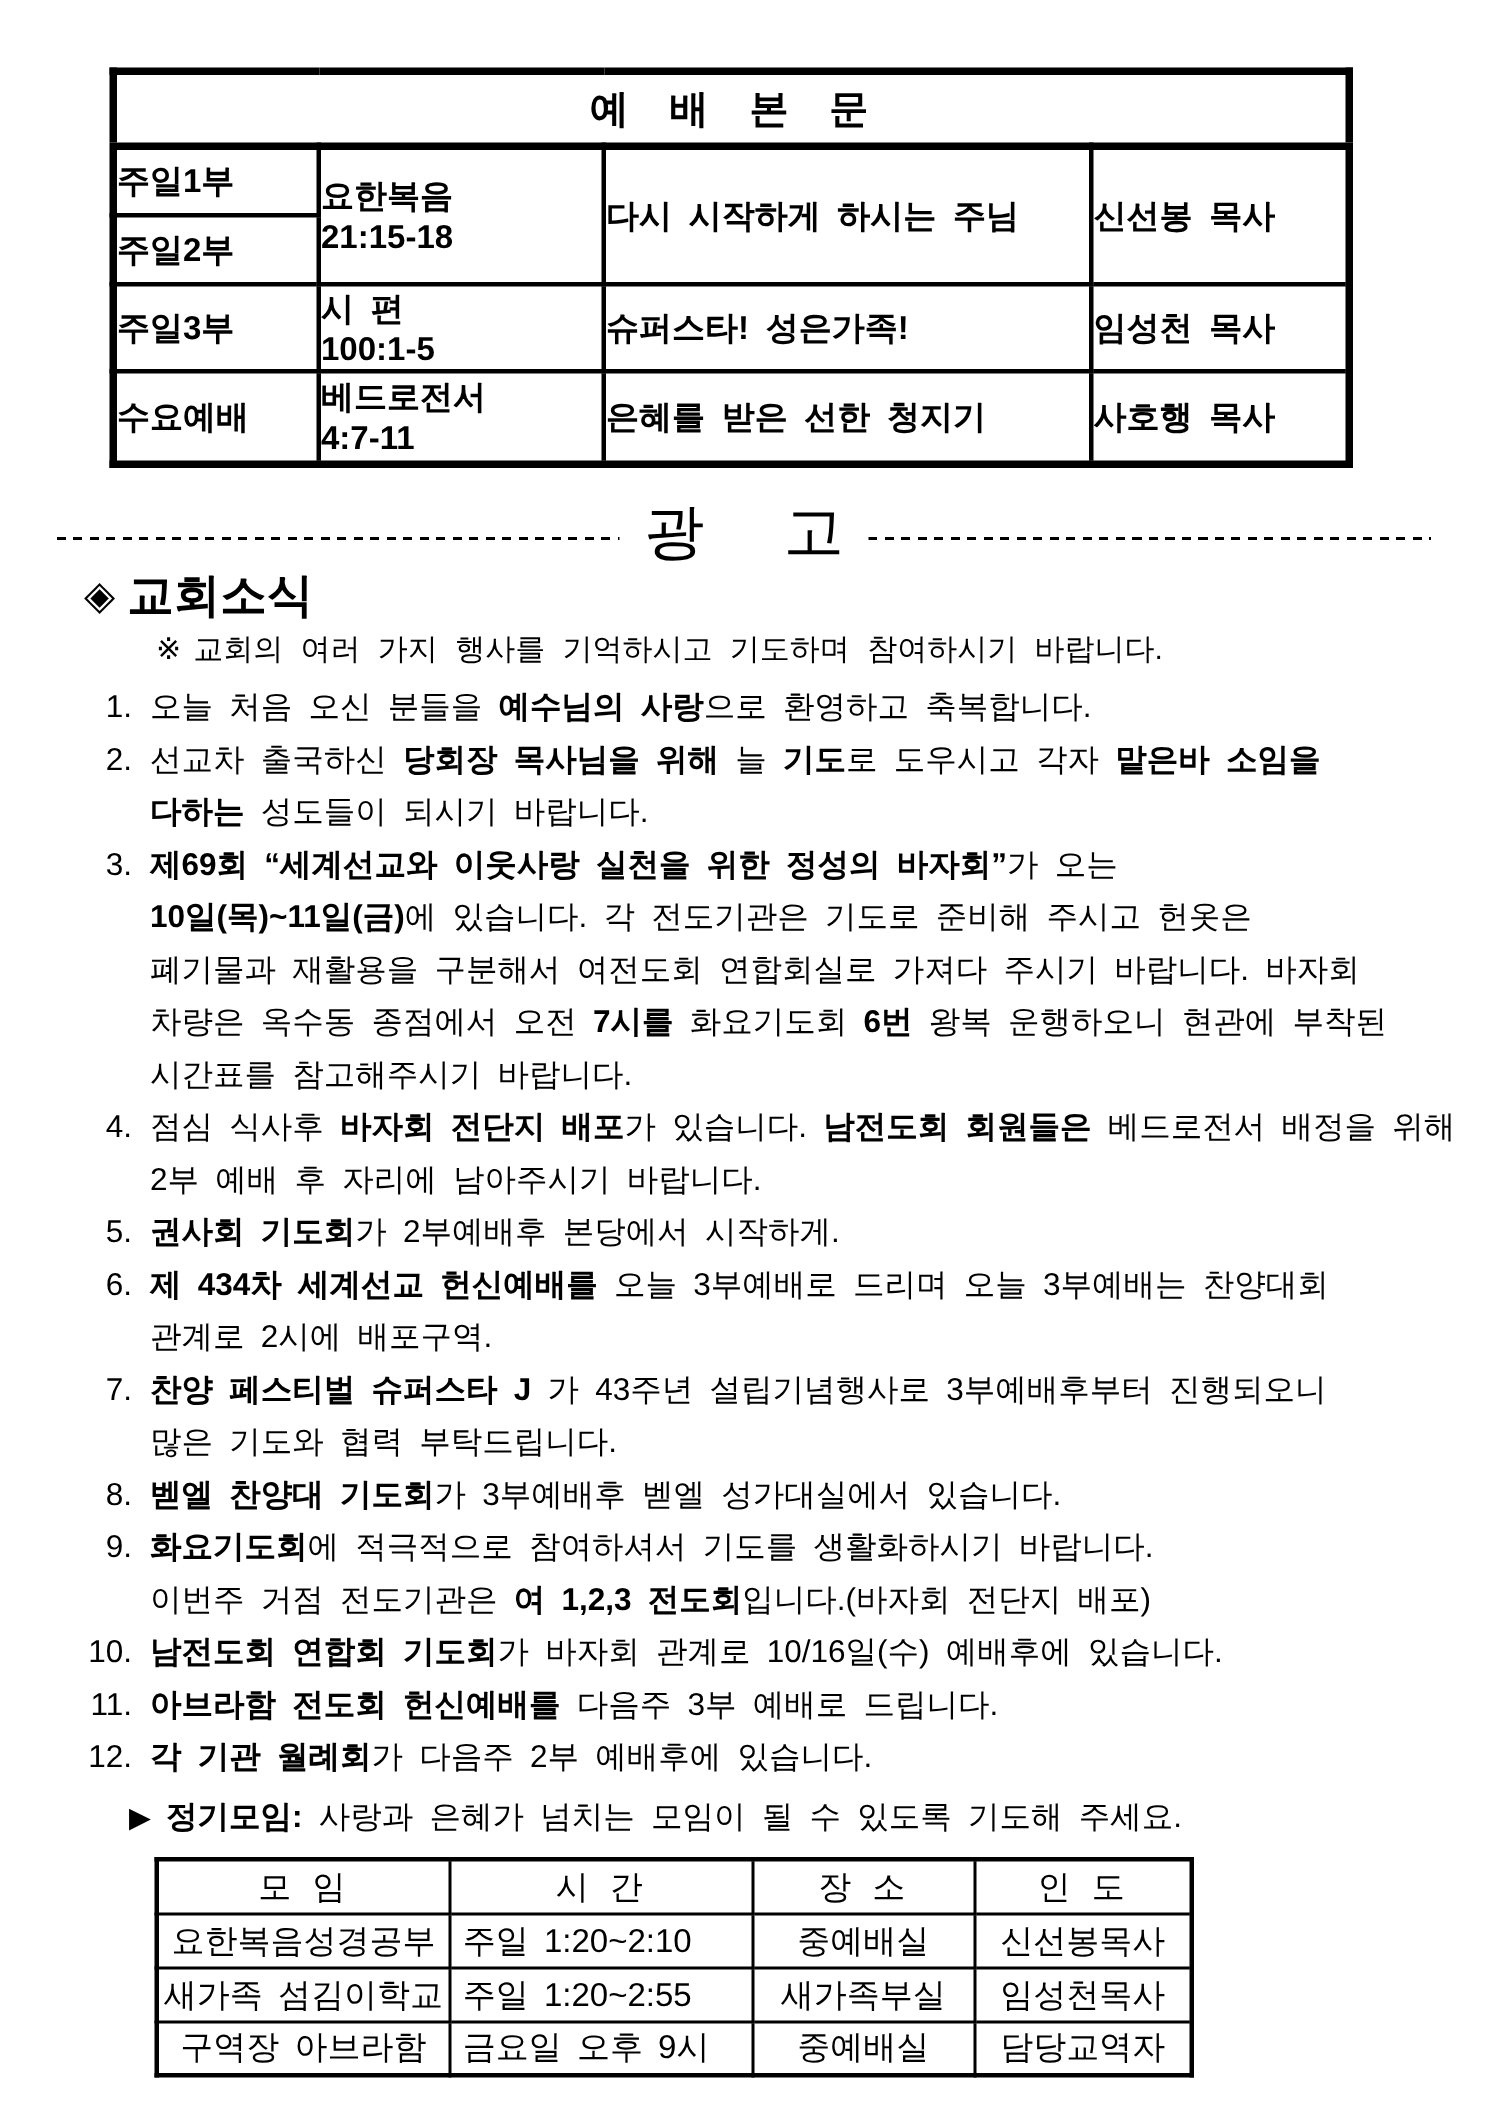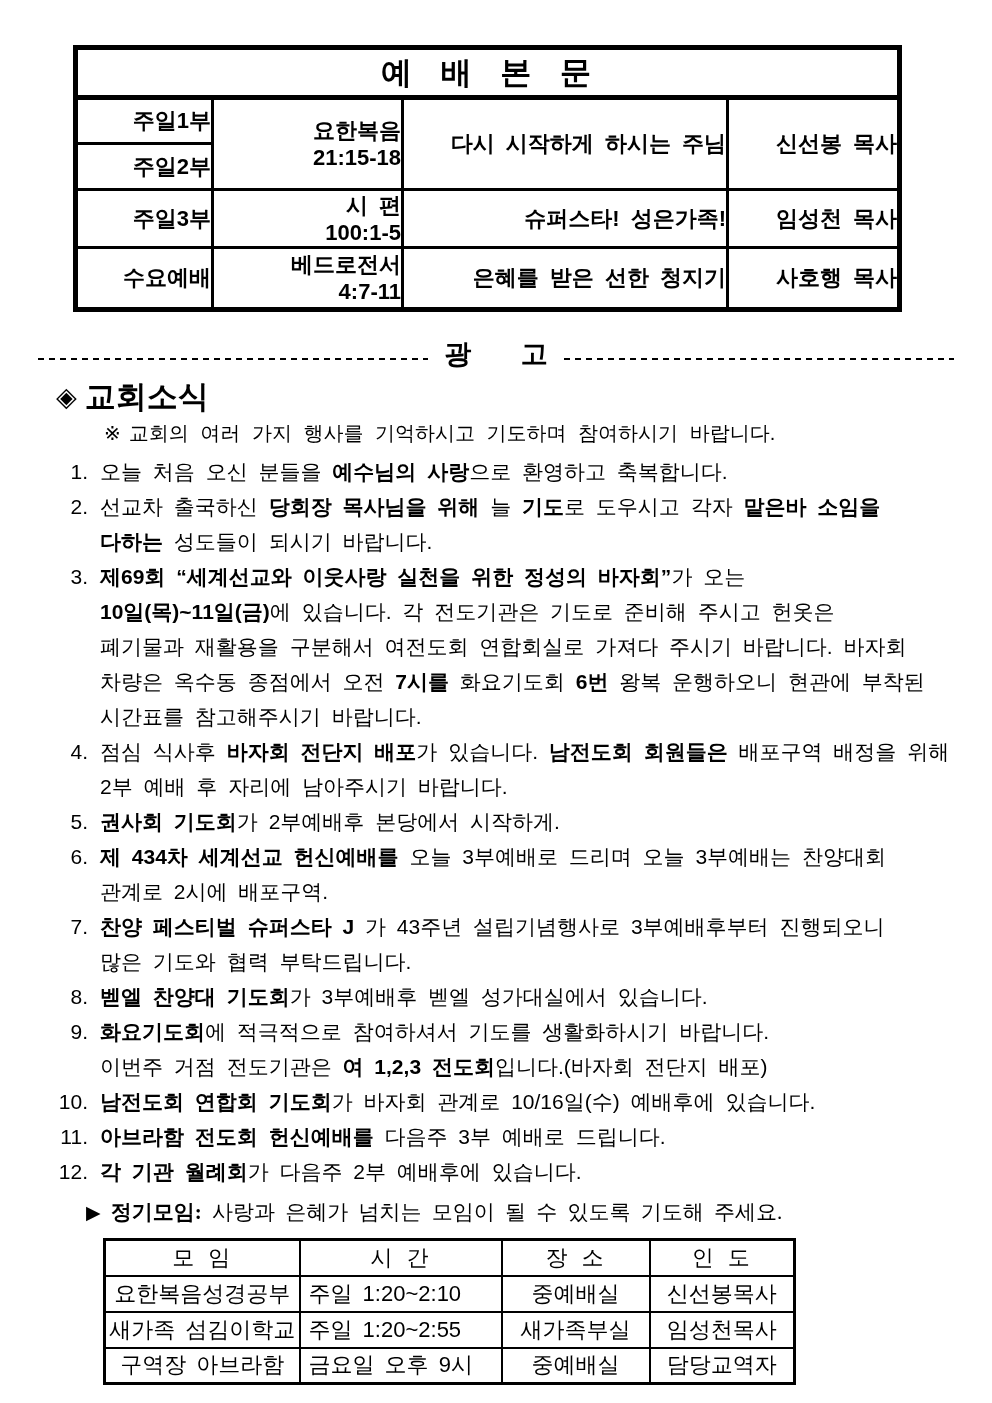--- a/index.html
+++ b/index.html
@@ -18,28 +18,28 @@
   table.worship {
     border-collapse: collapse;
     table-layout: fixed;
     width: 824px;
     margin: 45px 0 0 73px;
     border: 5px solid #000;
   }
   table.worship th.title-cell {
     border-bottom: 5px solid #000;
     height: 50px;
-    font-size: 31px;
+    font-size: 26px;
     font-weight: 700;
     letter-spacing: 3px;
     word-spacing: 14px;
   }
   table.worship td {
     border: 3px solid #000;
-    text-align: right;
+    text-align: left;
     vertical-align: middle;
     font-size: 22px;
     font-weight: 700;
     word-spacing: 5px;
   }
   table.worship td.service { height: 46px; }
   table.worship td.scripture .ln { line-height: 27px; }
   table.worship tr.r3 td { height: 58px; }
   table.worship tr.r4 td { height: 62px; }
 
@@ -50,22 +50,22 @@
     margin: 24px 38px 0 38px;
     height: 36px;
   }
   .dash-line {
     flex: 1;
     height: 2px;
     margin-top: 10px;
     background: repeating-linear-gradient(90deg, #000 0 6px, transparent 6px 11px);
   }
   .divider-title {
-    font-size: 27px;
-    font-weight: 700;
+    font-size: 40px;
+    font-weight: 400;
     word-spacing: 42px;
     padding: 0 16px;
     white-space: nowrap;
   }
 
   
   .section-header {
     margin: 6px 0 0 56px;
     font-size: 31px;
     font-weight: 700;
@@ -97,21 +97,20 @@
   .item .body { flex: 1; }
   .item .line { line-height: 35px; word-spacing: 5px; }
   .b { font-weight: 700; }
 
   
   .meeting-line {
     margin: 8px 0 0 86px;
     font-size: 21px;
     line-height: 30px;
     word-spacing: 5px;
-    font-family: Liberation Serif, serif;
   }
   .meeting-line .tri { font-size: 19px; margin-right: 10px; }
 
   
   table.meetings {
     border-collapse: collapse;
     table-layout: fixed;
     width: 690px;
     margin: 10px 0 0 103px;
     border: 3px solid #000;
@@ -214,21 +213,21 @@
           <div class="line"><span class="b">제69회 “세계선교와 이웃사랑 실천을 위한 정성의 바자회”</span><span>가 오는</span></div>
           <div class="line"><span class="b">10일(목)~11일(금)</span><span>에 있습니다. 각 전도기관은 기도로 준비해 주시고 헌옷은</span></div>
           <div class="line"><span>폐기물과 재활용을 구분해서 여전도회 연합회실로 가져다 주시기 바랍니다. 바자회</span></div>
           <div class="line"><span>차량은 옥수동 종점에서 오전 </span><span class="b">7시를</span><span> 화요기도회 </span><span class="b">6번</span><span> 왕복 운행하오니 현관에 부착된</span></div>
           <div class="line"><span>시간표를 참고해주시기 바랍니다.</span></div>
         </div>
       </div>
       <div class="item">
         <span class="num">4.</span>
         <div class="body">
-          <div class="line"><span>점심 식사후 </span><span class="b">바자회 전단지 배포</span><span>가 있습니다. </span><span class="b">남전도회 회원들은</span><span> 배포구역 배정을 위해</span></div>
+          <div class="line"><span>점심 식사후 </span><span class="b">바자회 전단지 배포</span><span>가 있습니다. </span><span class="b">남전도회 회원들은</span><span> 베드로전서 배정을 위해</span></div>
           <div class="line"><span>2부 예배 후 자리에 남아주시기 바랍니다.</span></div>
         </div>
       </div>
       <div class="item">
         <span class="num">5.</span>
         <div class="body">
           <div class="line"><span class="b">권사회 기도회</span><span>가 2부예배후 본당에서 시작하게.</span></div>
         </div>
       </div>
       <div class="item">

